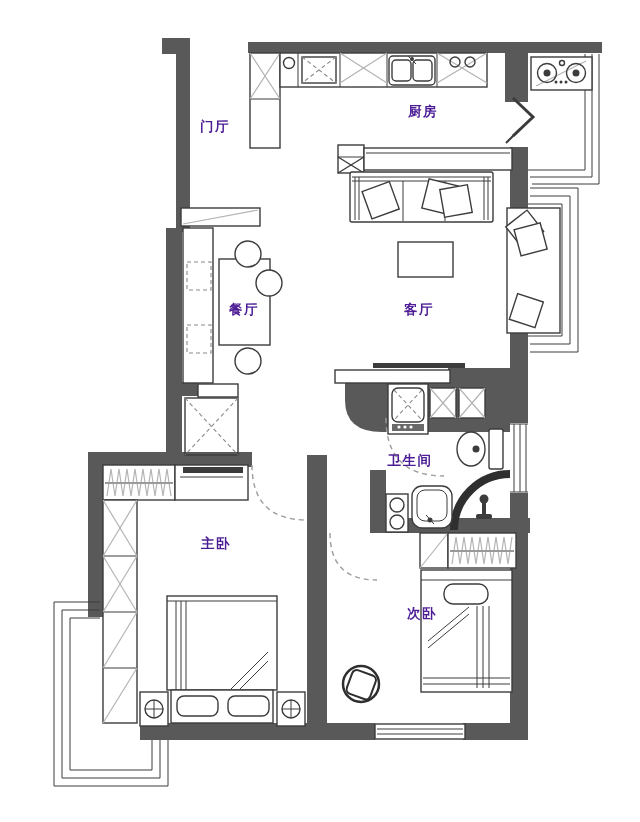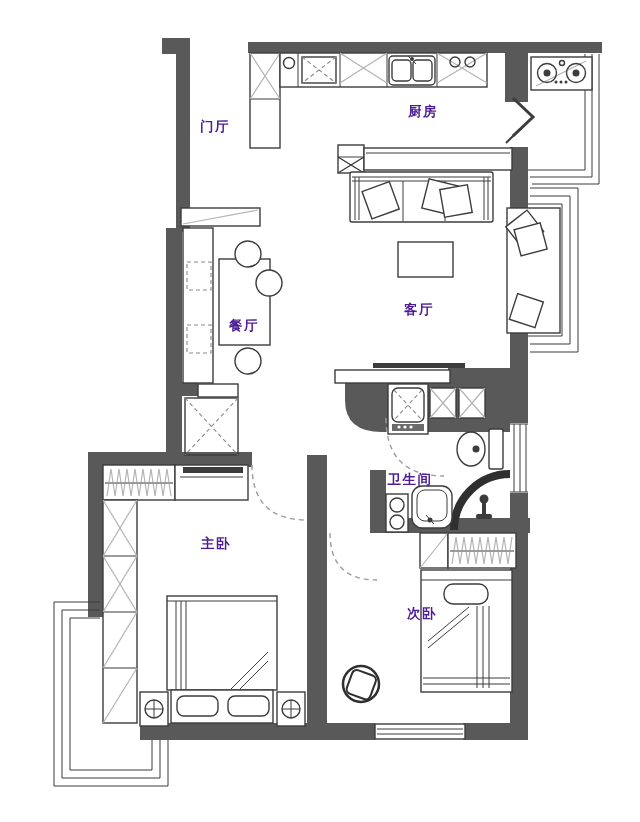--- a/index.html
+++ b/index.html
@@ -297,18 +297,18 @@
 
   <g>
     <path class="arc" d="M252,465 Q252,520 307,520"></path>
     <path class="arc" d="M386,418 Q386,476 444,476"></path>
     <path class="arc" d="M330,533 Q330,580 377,580"></path>
   </g>
 </svg>
 
   <div class="room-label" style="left:215px;top:127px">门厅</div>
   <div class="room-label" style="left:423px;top:112px">厨房</div>
-  <div class="room-label" style="left:244px;top:326px">餐厅</div>
+  <div class="room-label" style="left:244px;top:310px">餐厅</div>
   <div class="room-label" style="left:419px;top:310px">客厅</div>
-  <div class="room-label" style="left:410px;top:480px">卫生间</div>
+  <div class="room-label" style="left:410px;top:461px">卫生间</div>
   <div class="room-label" style="left:216px;top:544px">主卧</div>
   <div class="room-label" style="left:422px;top:614px">次卧</div>
 </div>
 
 </body></html>

